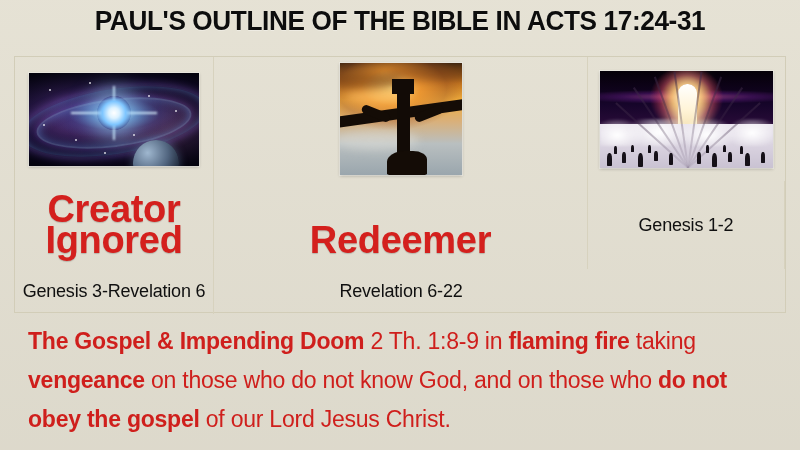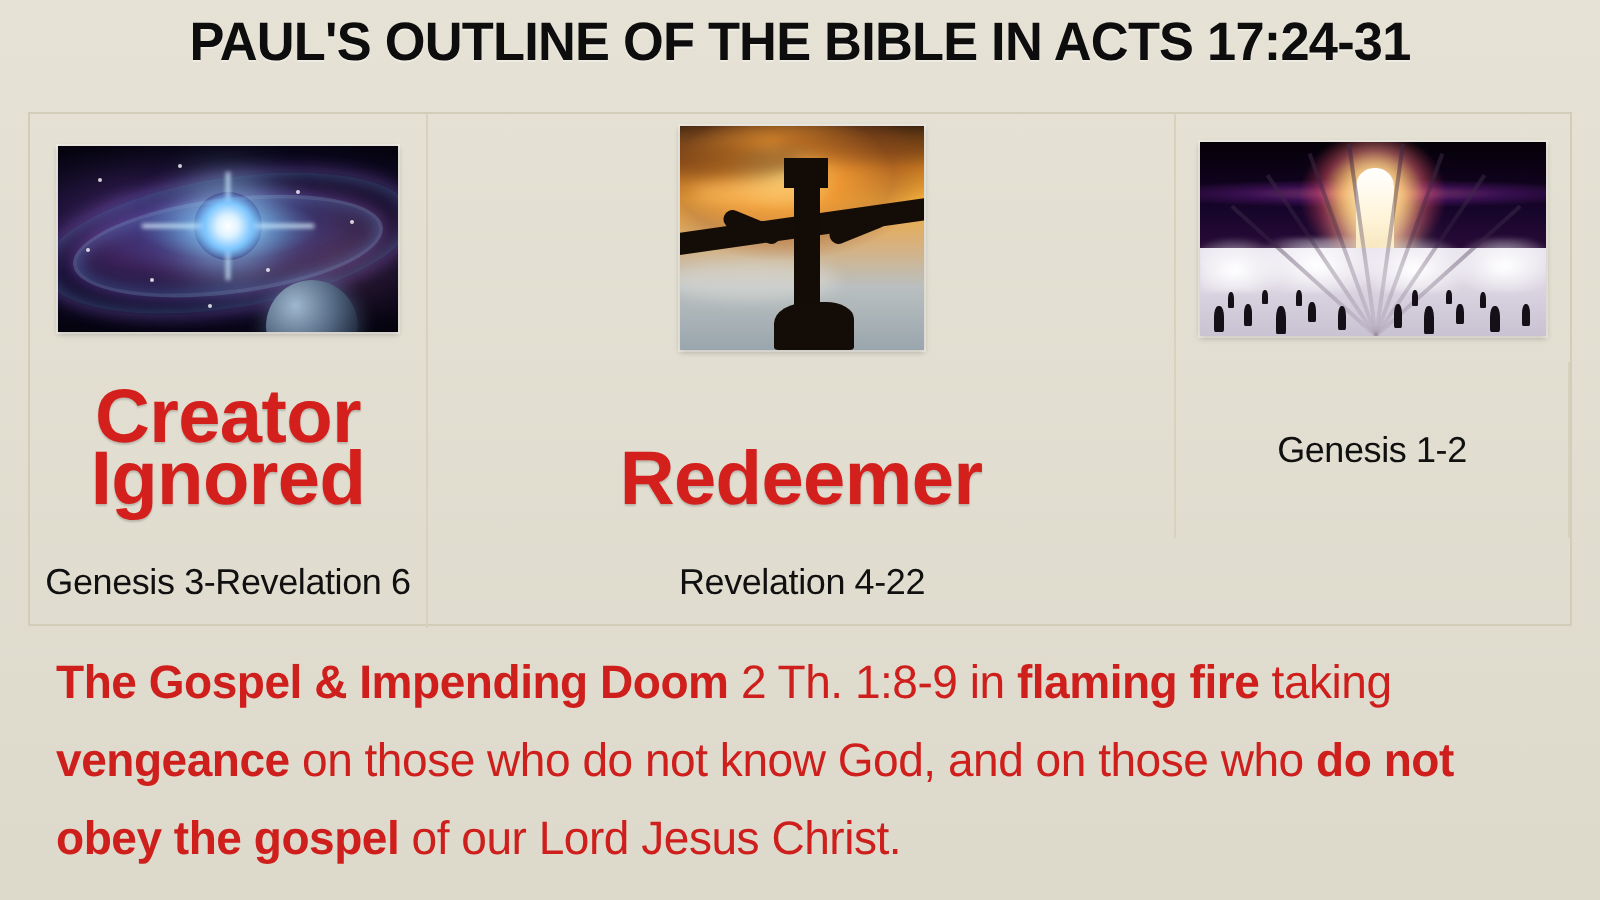--- a/index.html
+++ b/index.html
@@ -339,21 +339,21 @@
       </div>
 
 
       <div class="cell">
         <div class="ref">Genesis 1-2</div>
       </div>
       <div class="cell">
         <div class="ref">Genesis 3-Revelation 6</div>
       </div>
       <div class="cell last">
-        <div class="ref">Revelation 4-22</div>
+        <div class="ref">Revelation 6-22</div>
       </div>
 
     </div>
   </div>
 
   <div class="verse" id="verse"><span class="bold" style="font-weight: bold;">The Gospel &amp; Impending Doom</span><span class="reg"> 2 Th. 1:8-9 in </span><span class="bold" style="font-weight: bold;">flaming fire</span><span class="reg"> taking </span><span class="bold" style="font-weight: bold;">vengeance</span><span class="reg"> on those who do not know God, and on those who </span><span class="bold" style="font-weight: bold;">do not obey the gospel</span><span class="reg"> of our Lord Jesus Christ.</span></div>
 
 </div>
 
 </body></html>

